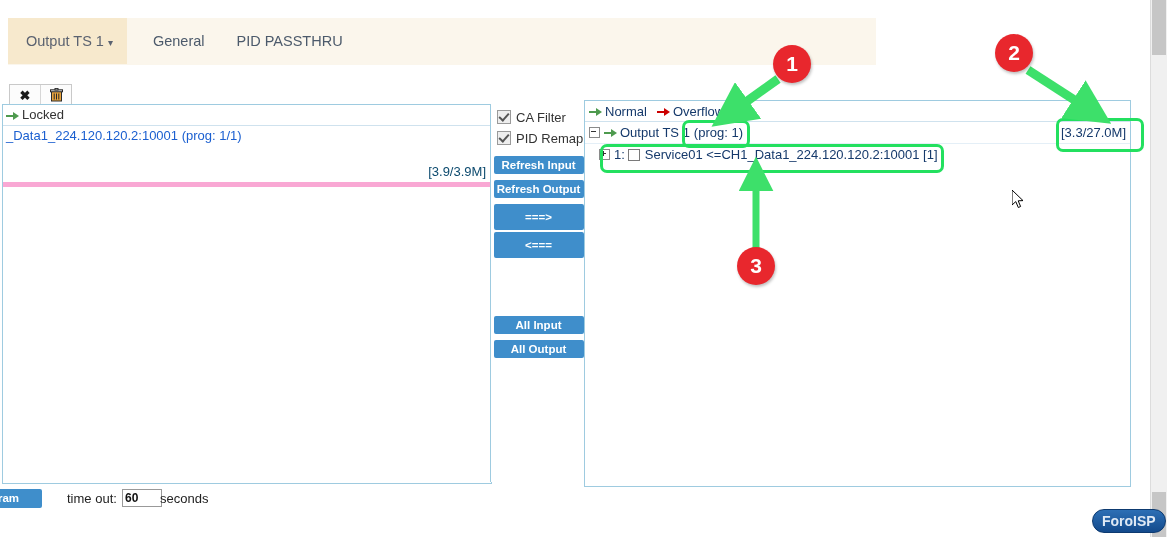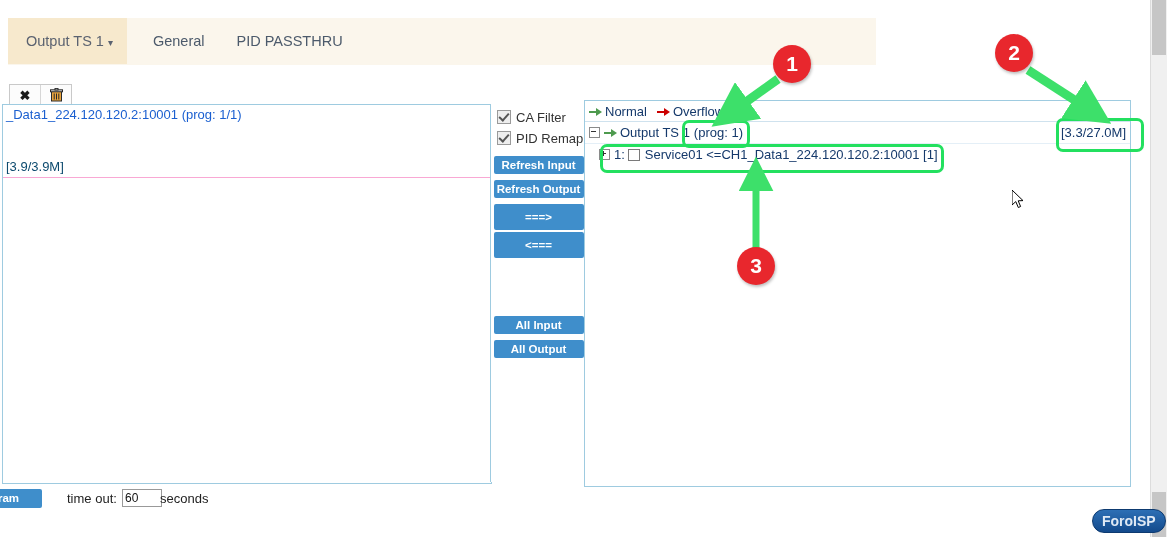--- a/index.html
+++ b/index.html
@@ -96,22 +96,21 @@
     line-height: 16px;
   }
   .row-locked {
     color: #333;
     border-bottom: 1px solid #cfe2ee;
   }
   .row-item {
     color: #1a5fd0;
     display: flex;
     justify-content: space-between;
-    border-bottom: 1px solid #f9a8d4;
-    flex-direction: column;
+    border-bottom: 5px solid #f9a8d4;
   }
   .row-item .bw { color: #0c4a6e; padding-right: 2px; margin-top: 36px; }
 
   
   .arrow-green, .arrow-red {
     display: inline-block;
     position: relative;
     width: 14px;
     height: 10px;
     vertical-align: middle;
@@ -291,20 +290,21 @@
     left: 122px;
     top: 489px;
     width: 34px;
     height: 16px;
     font-size: 12px;
     border: 1px solid #999;
     background: #fff;
     padding: 0 2px;
     font-family: "Liberation Sans", sans-serif;
     color: #111;
+    font-weight: bold;
   }
   .seconds-label {
     position: absolute;
     left: 160px;
     top: 491px;
     font-size: 13px;
     color: #222;
   }
 
   
@@ -400,20 +400,23 @@
         <line x1="4.2" y1="5.5" x2="4.2" y2="11.5" stroke="#2a2a2a" stroke-width="1"></line>
         <line x1="6.5" y1="5.5" x2="6.5" y2="11.5" stroke="#2a2a2a" stroke-width="1"></line>
         <line x1="8.8" y1="5.5" x2="8.8" y2="11.5" stroke="#2a2a2a" stroke-width="1"></line>
         <rect x="0.5" y="1.8" width="12" height="2" fill="#d9d9d9" stroke="#2a2a2a" stroke-width="1"></rect>
         <rect x="5" y="0.4" width="3" height="1.6" fill="#d9d9d9" stroke="#2a2a2a" stroke-width="1"></rect>
       </svg>
     </div>
   </div>
 
   <div class="panel" id="leftPanel">
+    <div class="panel-row row-locked">
+      <span class="arrow-green"></span><span>Locked</span>
+    </div>
     <div class="panel-row row-item">
       <span>_Data1_224.120.120.2:10001 (prog: 1/1)</span>
       <span class="bw">[3.9/3.9M]</span>
     </div>
   </div>
 
   <div class="midcol">
     <div class="chkrow">
       <span class="chkbox"></span>
       <span>CA Filter</span>

